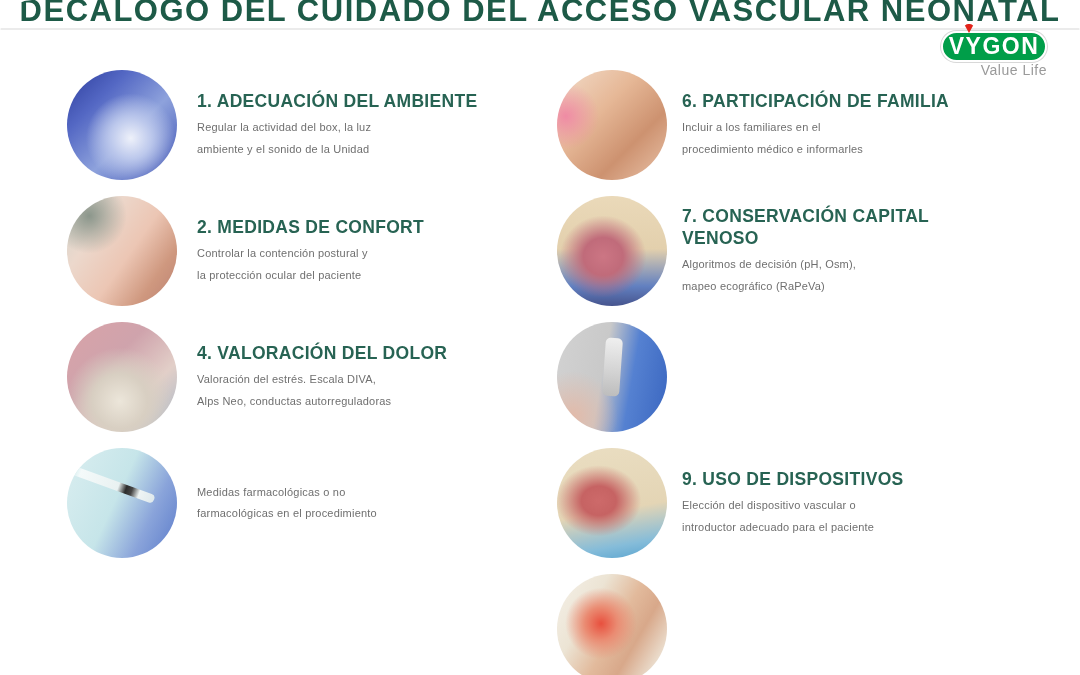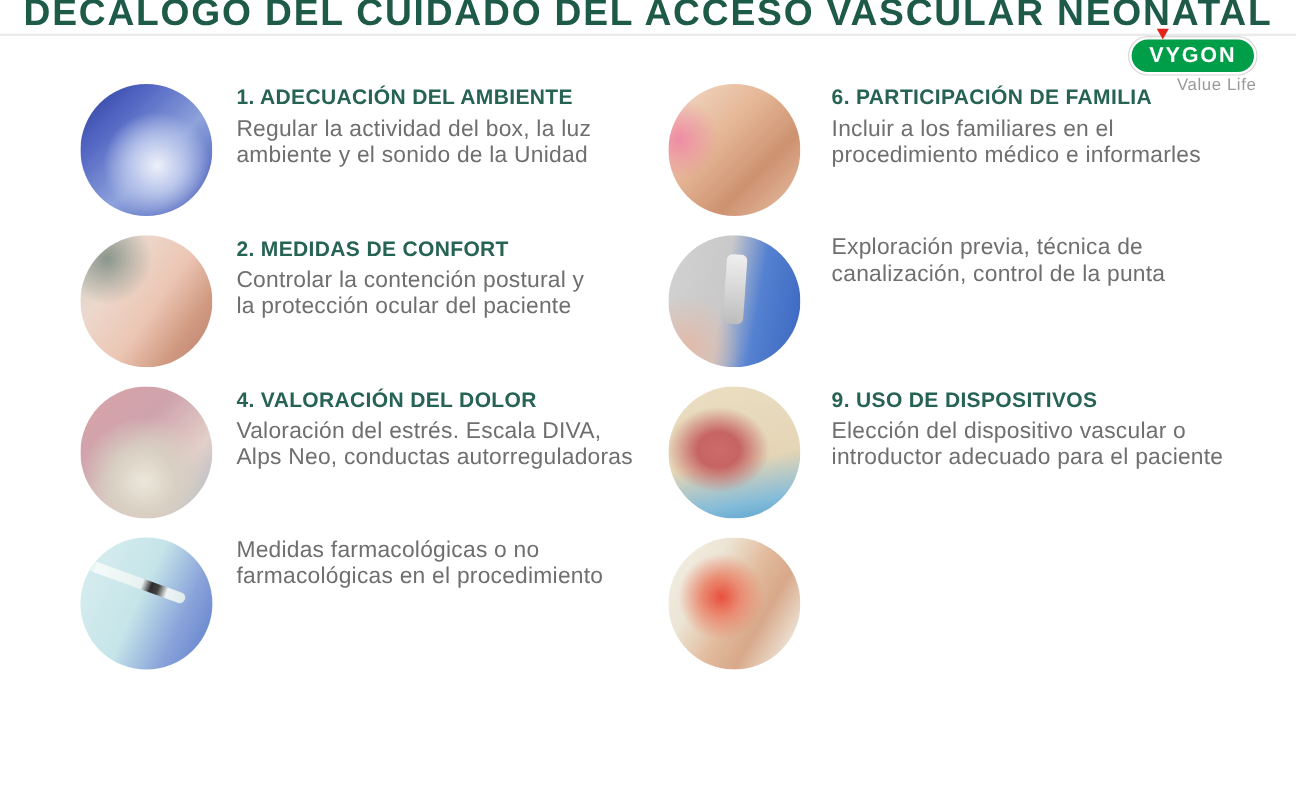--- a/index.html
+++ b/index.html
@@ -1,15 +1,15 @@
 <!DOCTYPE html>
 <html><head>
 <meta charset="utf-8">
 <style>
-  * { box-sizing: border-box; }
+  * { box-sizing: border-box; border-radius: 32px; }
   html, body { margin: 0; padding: 0; }
   body {
     width: 1080px; height: 675px;
     background: #ffffff;
     font-family: "Liberation Sans", sans-serif;
     overflow: hidden;
   }
   .page { position: relative; width: 1080px; height: 675px; overflow: hidden; background: #fff; }
 
   
@@ -20,50 +20,50 @@
     color: #1d5a47; line-height: 36px; white-space: nowrap;
   }
   .divider {
     position: absolute; top: 28px; left: 0; width: 1080px; height: 2px;
     background: #ebebeb;
   }
   .logo { position: absolute; top: 31px; left: 941px; width: 110px; }
   .logo-pill {
     position: relative; width: 106px; height: 31px; background: #009e49;
     border-radius: 16px; display: flex; align-items: center; justify-content: center;
-    color: #fff; font-weight: 700; font-size: 18px; letter-spacing: 1.5px;
+    color: #fff; font-weight: 700; font-size: 23px; letter-spacing: 1.5px;
     border: 2px solid #ffffff; box-shadow: 0 0 0 1px #d8d8d8;
   }
   .logo-triangle {
     position: absolute; top: -9px; left: 21px; width: 0; height: 0;
     border-left: 5px solid transparent; border-right: 5px solid transparent;
     border-top: 9px solid #e2231a;
   }
   .logo-tagline {
     margin-top: 0; text-align: right; padding-right: 4px;
     color: #9a9a9a; font-size: 14px; letter-spacing: 0.5px;
   }
 
   
   .col { position: absolute; top: 70px; }
   .col-left  { left: 67px;  width: 470px; }
   .col-right { left: 557px; width: 523px; }
-  .item { display: flex; align-items: flex-start; height: 110px; margin-bottom: 16px; }
+  .item { display: flex; align-items: center; height: 110px; margin-bottom: 16px; }
   .photo {
     flex: 0 0 110px; width: 110px; height: 110px; border-radius: 50%;
     position: relative; overflow: hidden;
   }
   .text { margin-left: 20px; }
-  .col-right .text { margin-left: 26px; }
+  .col-right .text { margin-left: 15px; }
   .item h2 {
     margin: 0 0 5px 0; font-size: 17.5px; font-weight: 700;
     color: #276353; letter-spacing: 0.3px; line-height: 22px; white-space: pre-line;
   }
   .item p {
-    margin: 0; font-size: 19px; color: #6f6f6f;
+    margin: 0; font-size: 11px; color: #6f6f6f;
     line-height: 21.5px; letter-spacing: 0.2px; white-space: pre-line;
   }
 
   
   .p1 { background:
         radial-gradient(circle at 58% 62%, #eef1fa 0%, #bcc8ec 22%, rgba(188,200,236,0) 48%),
         linear-gradient(135deg, #2c3c9c 0%, #5468c4 28%, #8ea2dc 58%, #5e72c4 82%, #36499f 100%); }
   .p2 { background:
         radial-gradient(circle at 20% 18%, #8b968b 0%, rgba(139,150,139,0) 30%),
         linear-gradient(125deg, #cfd4cc 0%, #ecd8cc 28%, #ecc6b4 55%, #cf987f 78%, #ba8071 100%); }
@@ -157,26 +157,33 @@
 
     <div class="item">
       <div class="photo p6"></div>
       <div class="text">
         <h2>6. PARTICIPACIÓN DE FAMILIA</h2>
         <p>Incluir a los familiares en el
 procedimiento médico e informarles</p>
       </div>
     </div>
 
+    <div class="item">
+      <div class="photo p7"></div>
+      <div class="text">
+        <h2>7. CONSERVACIÓN CAPITAL
+VENOSO</h2>
+        <p>Algoritmos de decisión (pH, Osm),
+mapeo ecográfico (RaPeVa)</p>
+      </div>
+    </div>
 
     <div class="item">
       <div class="photo p8"></div>
       <div class="text">
-        <p>Exploración previa, técnica de
-canalización, control de la punta</p>
       </div>
     </div>
 
     <div class="item">
       <div class="photo p9"></div>
       <div class="text">
         <h2>9. USO DE DISPOSITIVOS</h2>
         <p>Elección del dispositivo vascular o
 introductor adecuado para el paciente</p>
       </div>

